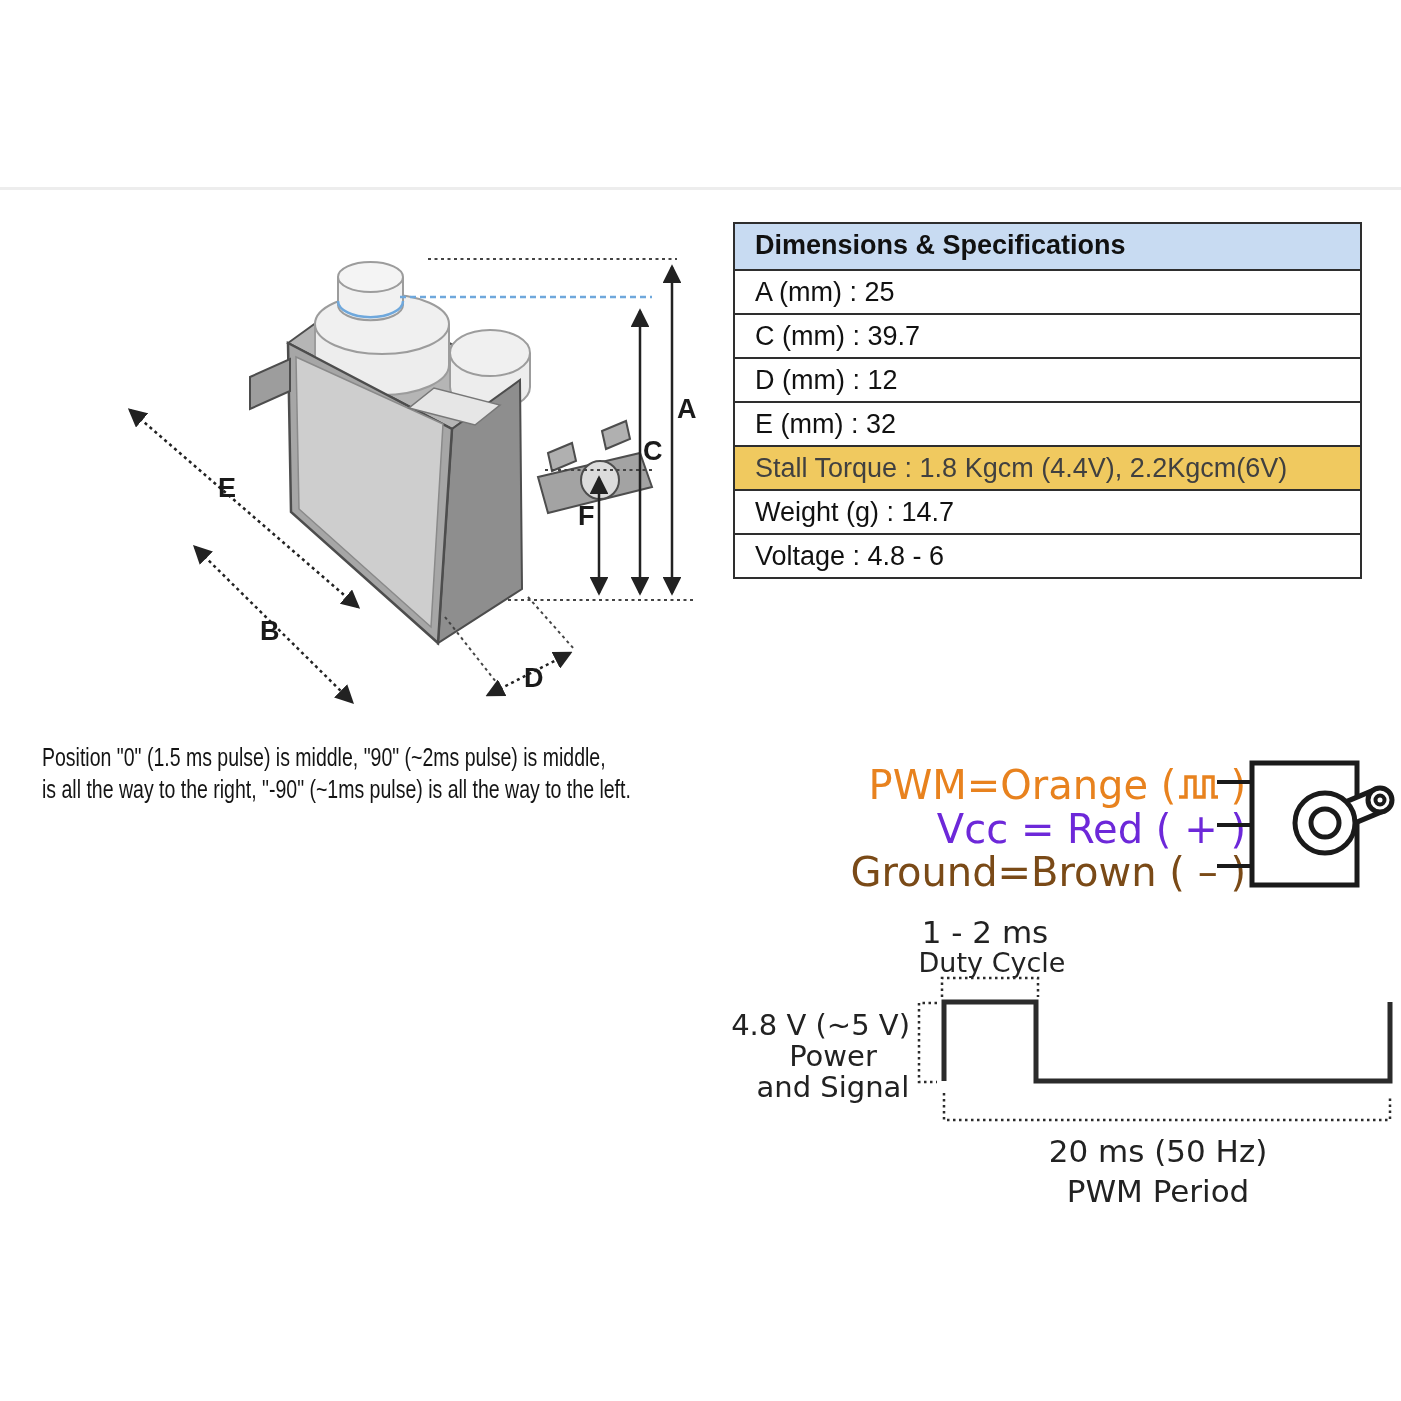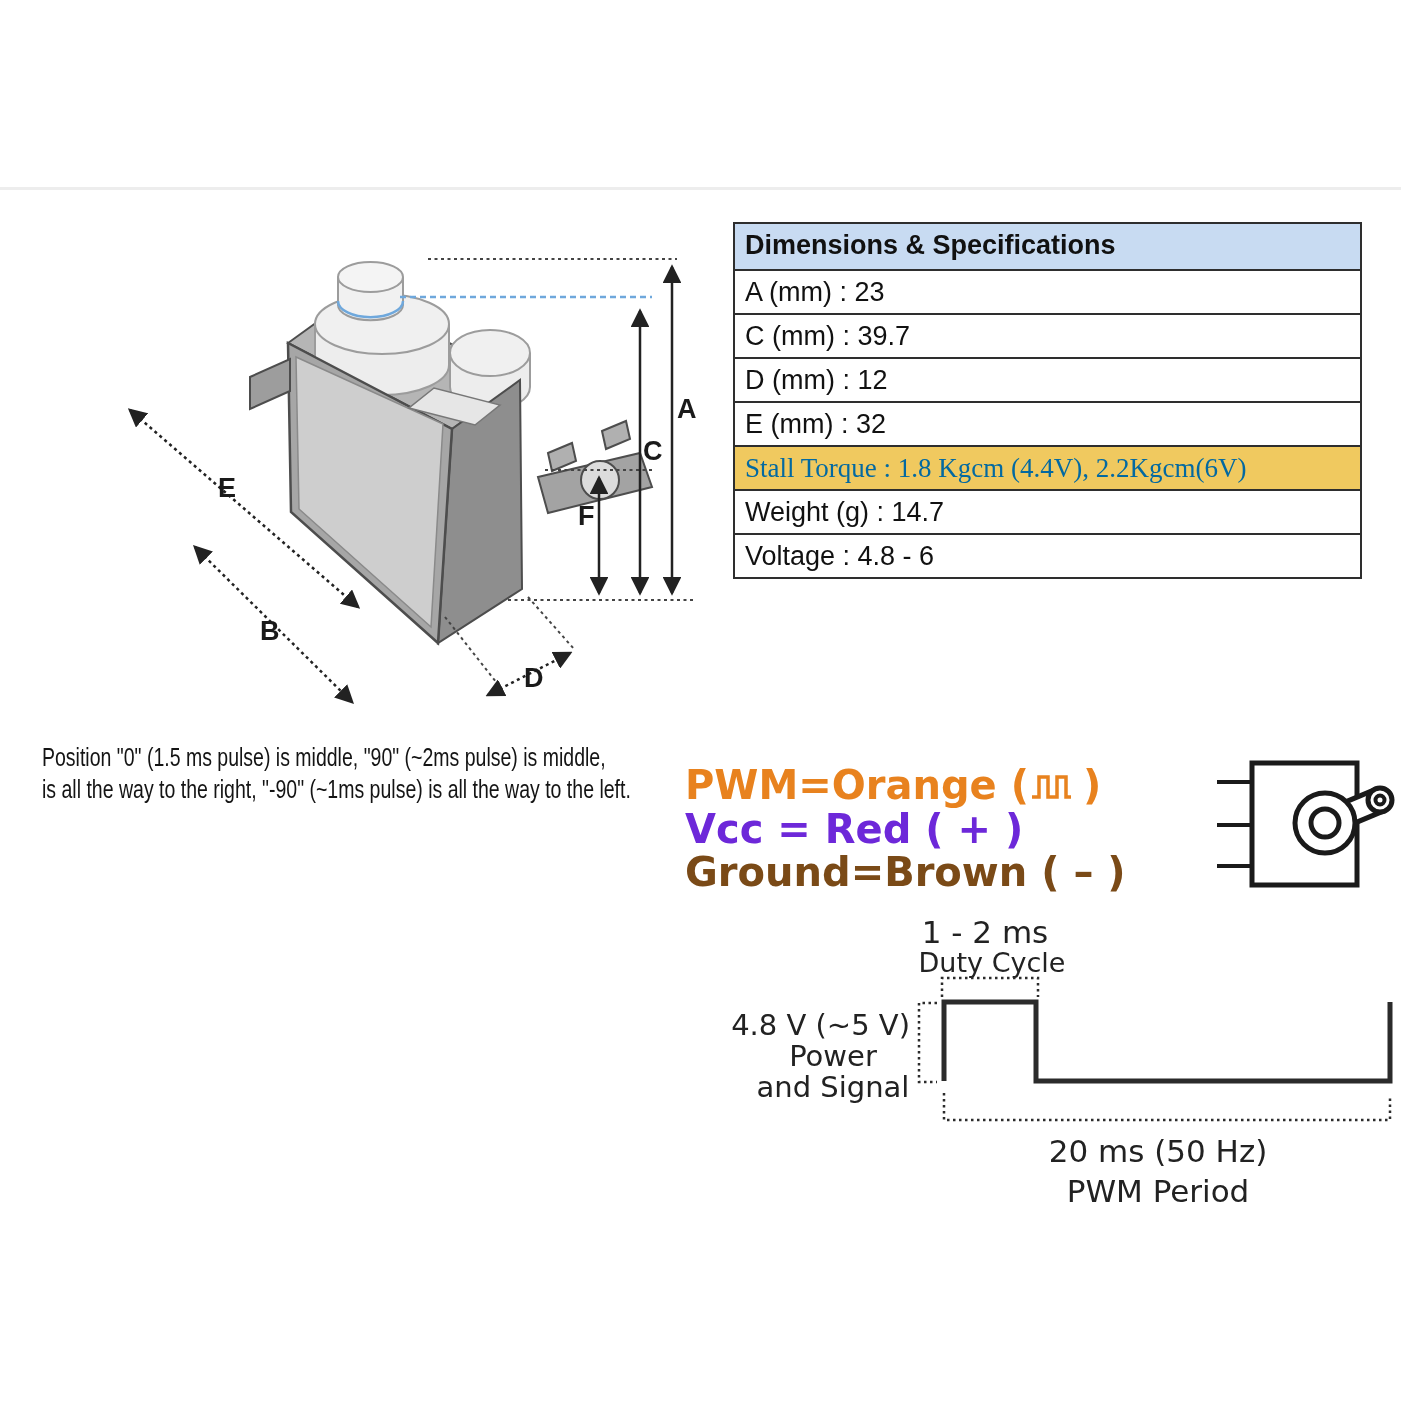--- a/index.html
+++ b/index.html
@@ -4,32 +4,32 @@
 <style>
   html,body{margin:0;padding:0;background:#fff;}
   body{width:1401px;height:1401px;position:relative;font-family:"Liberation Sans",sans-serif;overflow:hidden;}
   .abs{position:absolute;}
 
   
   #divider{left:0;top:187px;width:1401px;height:3px;background:#ededed;}
 
   
   #spec-table{left:733px;top:222px;width:625px;border:2px solid #2e2e2e;background:#fff;}
-  .trow{height:44px;line-height:42px;font-size:27px;color:#111;padding-left:10px;border-top:2px solid #2e2e2e;
+  .trow{height:44px;line-height:42px;font-size:27px;color:#111;padding-left:20px;border-top:2px solid #2e2e2e;
         white-space:nowrap;overflow:hidden;box-sizing:border-box;}
   .trow.header{height:45px;line-height:43px;font-weight:bold;background:#c8dbf2;border-top:none;}
-  .trow.hl{background:#f0c95f;color:#0369a1;font-family:Liberation Serif, serif;}
+  .trow.hl{background:#f0c95f;color:#404040;}
 
   
   #pos-note{left:42px;top:741px;width:740px;font-size:26px;line-height:32px;color:#141414;
             transform:scaleX(0.75);transform-origin:0 0;white-space:nowrap;}
 
   
-  .wire-label{left:685px;width:500px;font-family:"DejaVu Sans",sans-serif;
-              font-size:40px;line-height:46px;white-space:nowrap;font-weight:bold;}
+  .wire-label{left:746px;width:500px;text-align:right;font-family:"DejaVu Sans",sans-serif;
+              font-size:40px;line-height:46px;white-space:nowrap;}
   #wire-pwm{top:762px;color:#e8821e;}
   #wire-vcc{top:806px;color:#6d28d9;}
   #wire-gnd{top:849px;color:#7a4a17;}
   .pulse-glyph{vertical-align:-3px;margin:0 1px;}
   .lead{background:#1a1a1a;height:4px;width:35px;left:1217px;}
   #lead1{top:780px;} #lead2{top:823px;} #lead3{top:864px;}
 
   
   .t-label{font-family:"DejaVu Sans",sans-serif;fill:#222;}
   .dim-label{font-family:"Liberation Sans",sans-serif;font-weight:bold;fill:#1a1a1a;font-size:27px;}
@@ -92,21 +92,21 @@
   <text class="dim-label" x="577" y="193">A</text>
   <text class="dim-label" x="543" y="235">C</text>
   <text class="dim-label" x="478" y="300">F</text>
   <text class="dim-label" x="118" y="272">E</text>
   <text class="dim-label" x="160" y="415">B</text>
   <text class="dim-label" x="424" y="462">D</text>
 </svg>
 
 <div id="spec-table" class="abs">
   <div class="trow header">Dimensions &amp; Specifications</div>
-  <div class="trow">A (mm) : 23</div>
+  <div class="trow">A (mm) : 25</div>
   <div class="trow">C (mm) : 39.7</div>
   <div class="trow">D (mm) : 12</div>
   <div class="trow">E (mm) : 32</div>
   <div class="trow hl">Stall Torque : 1.8 Kgcm (4.4V), 2.2Kgcm(6V)</div>
   <div class="trow">Weight (g) : 14.7</div>
   <div class="trow">Voltage : 4.8 - 6</div>
 </div>
 
 <div id="pos-note" class="abs">
   <div>Position "0" (1.5 ms pulse) is middle, "90" (~2ms pulse) is middle,</div>

